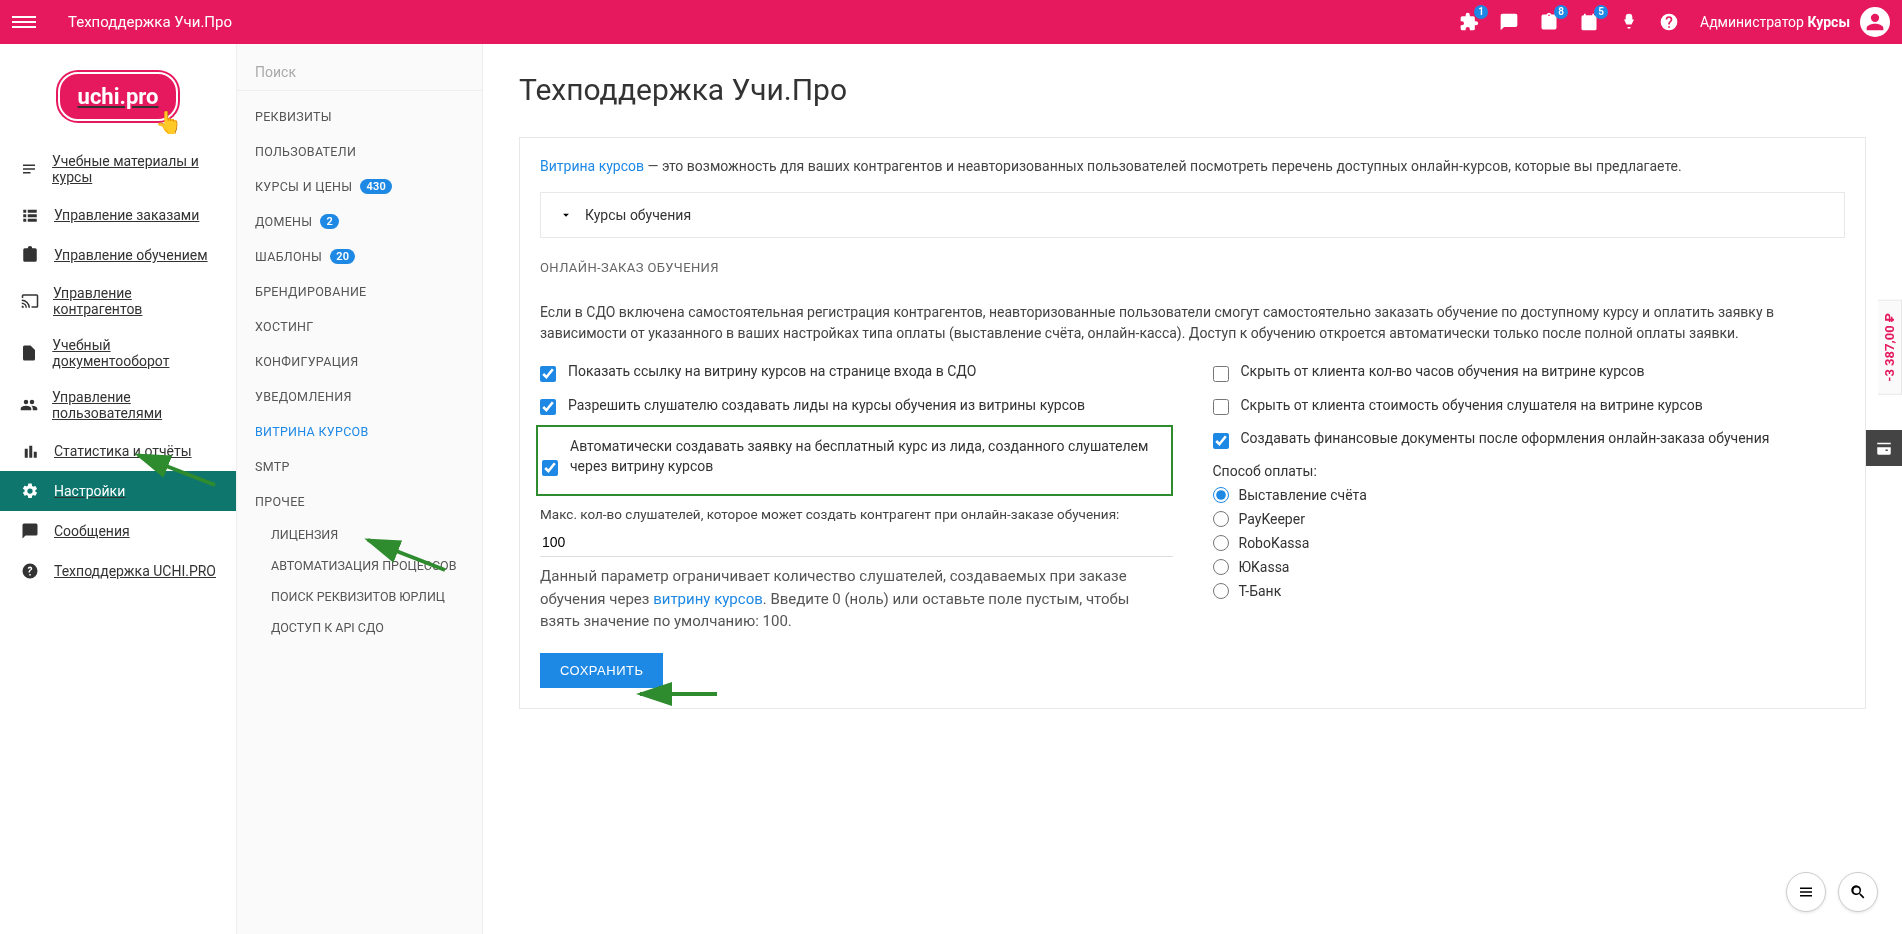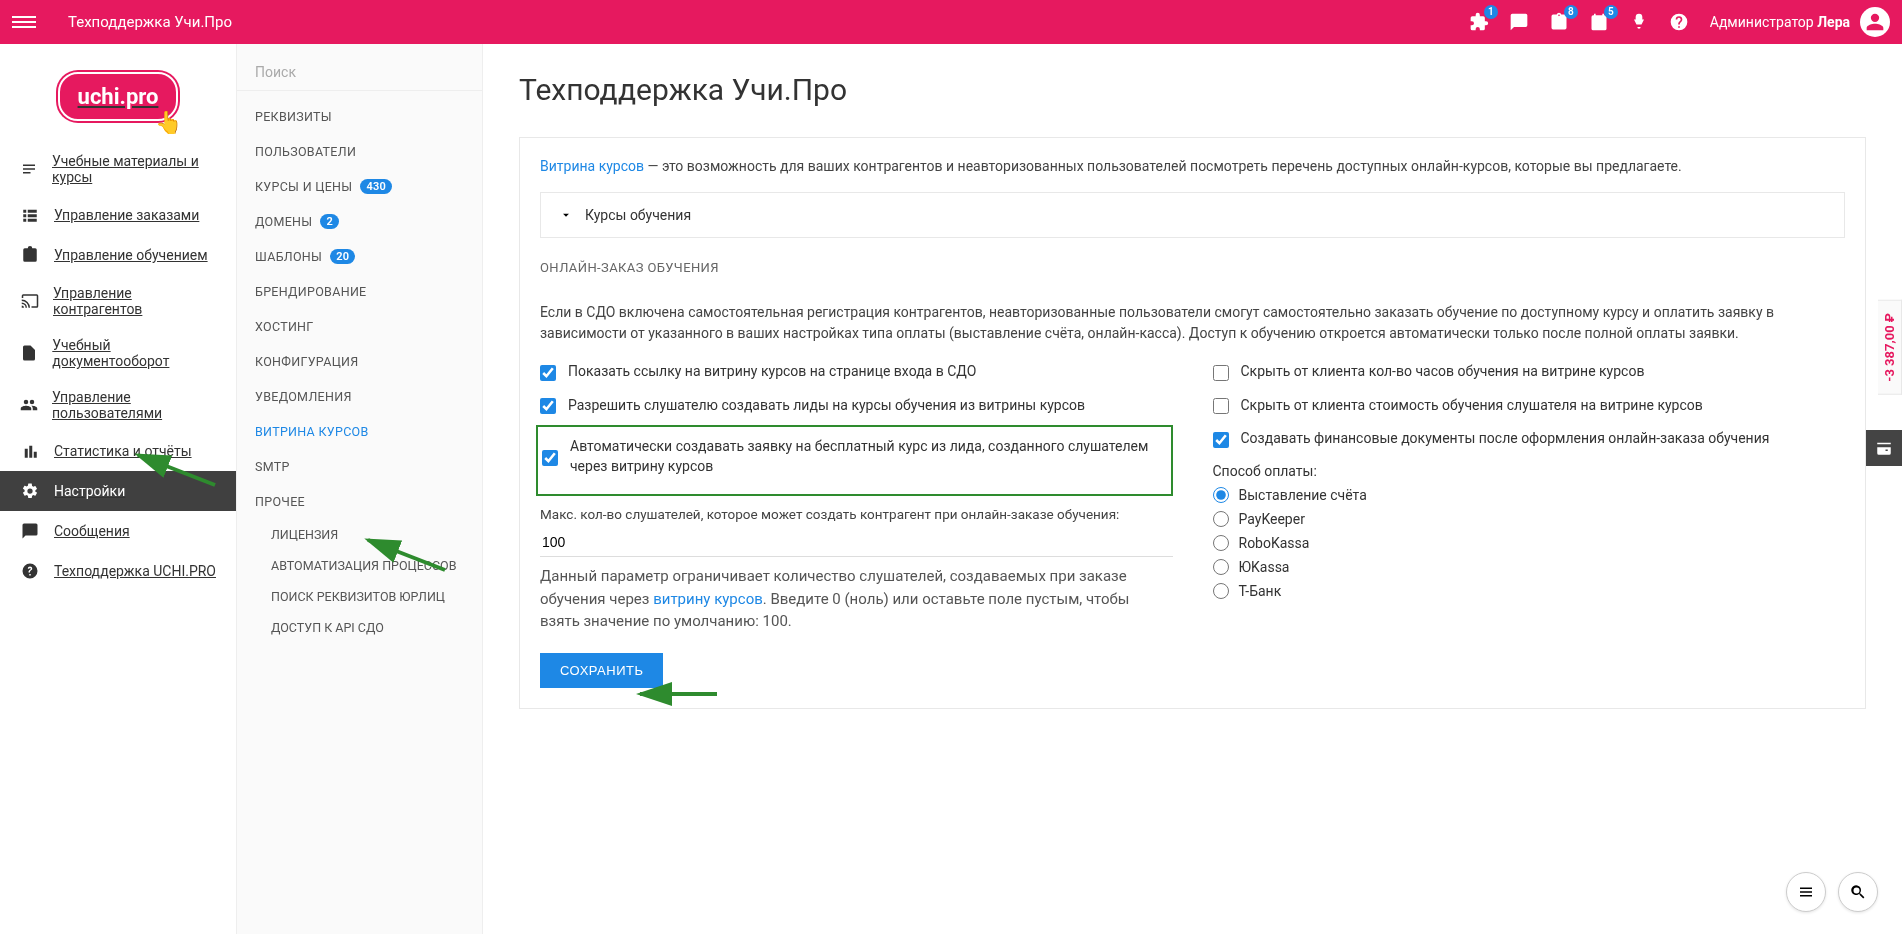--- a/index.html
+++ b/index.html
@@ -16,40 +16,40 @@
 .userblock { display:flex; align-items:center; gap:10px; font-size:14px; }
 .userblock b{ font-weight:700; }
 .avatar { width:30px; height:30px; border-radius:50%; background:#fff; display:flex; align-items:center; justify-content:center; }
 .avatar svg{ fill:#e6195f; }
 .layout { display:flex; height: calc(934px - 44px); width:1902px; }
 .sidebar1 { width:237px; border-right:1px solid #eee; padding-top:10px;text-decoration:underline; }
 .logo-box{ display:flex; justify-content:center; padding:18px 0 22px;}
 .logo-pill{ background:#e6195f; color:#fff; font-weight:700; padding:10px 18px; border-radius:20px; font-size:22px; display:inline-block; border:2px solid #fff; box-shadow:0 0 0 2px #e6195f; position:relative;}
 .logo-cur{ position:absolute; right:-6px; bottom:-16px; font-size:22px;}
 .side1-item{ display:flex; align-items:center; gap:14px; padding:10px 20px; font-size:14px; cursor:pointer; color:#333; }
-.side1-item.active{ background:#404040; color:#fff; }
+.side1-item.active{ background:#0f766e; color:#fff; }
 .side1-item .ic{ width:20px; height:20px; display:flex; align-items:center; justify-content:center;}
 .side1-item .ic svg{ fill:currentColor; }
 .sidebar2 { width:246px; background:#fafafa; border-right:1px solid #eee; padding:10px 0; }
 .search-hint{ padding:10px 18px; color:#aaa; font-size:14px; border-bottom:1px solid #eee; margin-bottom:8px;}
 .side2-item{ display:flex; align-items:center; gap:8px; padding:10px 18px; font-size:12.5px; letter-spacing:.3px; text-transform:uppercase; color:#555; cursor:pointer; }
 .side2-item.active{ color:#1e88e5; }
 .side2-sub { padding:8px 18px 8px 34px; font-size:12.5px; color:#555; text-transform:uppercase; cursor:pointer; }
 .badge-b{ background:#1e88e5; color:#fff; font-size:11px; font-weight:600; padding:1px 6px; border-radius:9px; }
 .main { flex:1; padding:28px 36px; overflow:auto; position:relative;}
 h1.page-title{ font-size:30px; font-weight:400; margin-bottom:30px; }
 .card{ background:#fff; border:1px solid #e8e8e8; padding:20px; }
 .intro{ font-size:14px; color:#444; margin-bottom:18px; }
 .link{ color:#1e88e5; text-decoration:none; }
 .accordion{ border:1px solid #e8e8e8; padding:14px 18px; display:flex; align-items:center; gap:12px; cursor:pointer; margin-bottom:22px; font-size:14px;}
 .section-h{ font-size:13px; letter-spacing:.4px; color:#666; margin-bottom:27px; text-transform:uppercase;}
 .desc{ font-size:14px; color:#444; margin-bottom:18px; line-height:1.5;}
 .twocol{ display:flex; gap:40px; }
 .coll{ flex:1; min-width:0;}
-.checkrow{ display:flex; align-items:center; gap:12px; margin-bottom:14px; font-size:14px; line-height:1.4; }
+.checkrow{ display:flex; align-items:flex-end; gap:12px; margin-bottom:14px; font-size:14px; line-height:1.4; }
 input[type=checkbox]{ width:16px; height:16px; accent-color:#1e88e5; margin-top:2px; flex-shrink:0;}
 .hl-box{ border:2.5px solid #2e8b2e; padding:10px 8px 18px 0; margin:-4px 0 10px -4px;}
 .field-label{ font-size:13.5px; color:#444; margin-bottom:6px; margin-top:6px;}
 .txt-input{ width:100%; border:none; border-bottom:1px solid #ddd; padding:6px 2px; font-size:14px; outline:none; background:transparent;}
 .helper{ font-size:15px; color:#555; line-height:1.5; margin-top:8px;}
 .btn-primary{ background:#1e88e5; color:#fff; border:none; padding:10px 20px; font-size:13px; letter-spacing:.5px; cursor:pointer; margin-top:20px;}
 .radio-title{ font-size:14px; margin:10px 0 8px; }
 .radiorow{ display:flex; align-items:center; gap:10px; font-size:14px; margin-bottom:8px; }
 input[type=radio]{ width:16px; height:16px; accent-color:#1e88e5; }
 .price-tab{ position:fixed; right:0; top:300px; background:#fafafa; border:1px solid #e8e8e8; border-right:none; padding:12px 4px; writing-mode:vertical-rl; transform:rotate(180deg); color:#e6195f; font-weight:700; font-size:13px; cursor:pointer;}
@@ -99,21 +99,21 @@
           <path d="M12 2a4 4 0 0 0-4 4v3H6l3 6h6l3-6h-2V6a4 4 0 0 0-4-4zm0 18a2 2 0 0 0 2-2h-4a2 2 0 0 0 2 2z"></path>
         </svg>
     </div>
     <div class="t-icon">
       <svg width="20" height="20" viewBox="0 0 24 24">
           <path d="M12 2a10 10 0 1 0 10 10A10 10 0 0 0 12 2zm1 17h-2v-2h2zm2.07-7.75-.9.92A3.4 3.4 0 0 0 13 15h-2v-.5a4 4 0 0 1 1.17-2.83l1.24-1.26A2 2 0 1 0 10 9H8a4 4 0 0 1 8 0 3.18 3.18 0 0 1-.93 2.25z"></path>
         </svg>
     </div>
   </div>
   <div class="userblock">
-    <span><span>Администратор</span> <b>Лера</b></span>
+    <span><span>Администратор</span> <b>Курсы</b></span>
     <div class="avatar">
         <svg width="20" height="20" viewBox="0 0 24 24">
           <path d="M12 12a5 5 0 1 0-5-5 5 5 0 0 0 5 5zm0 2c-3.33 0-10 1.67-10 5v3h20v-3c0-3.33-6.67-5-10-5z"></path>
         </svg>
       </div>
   </div>
 </div>
 
 <div class="layout">
 

